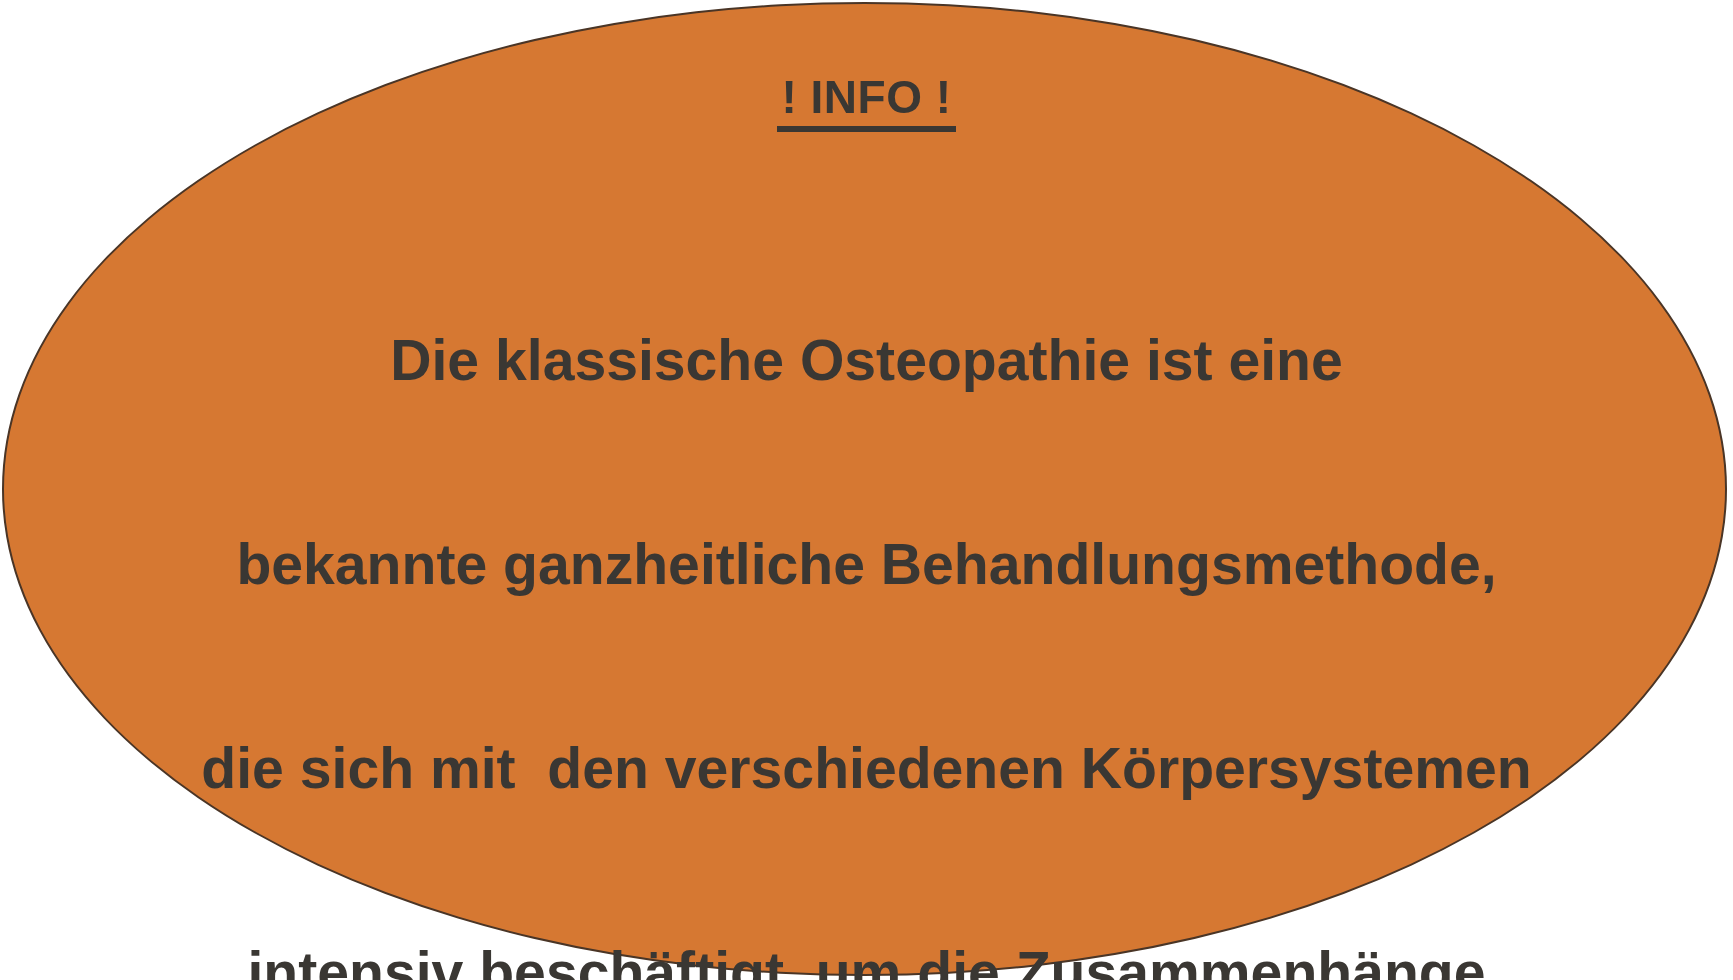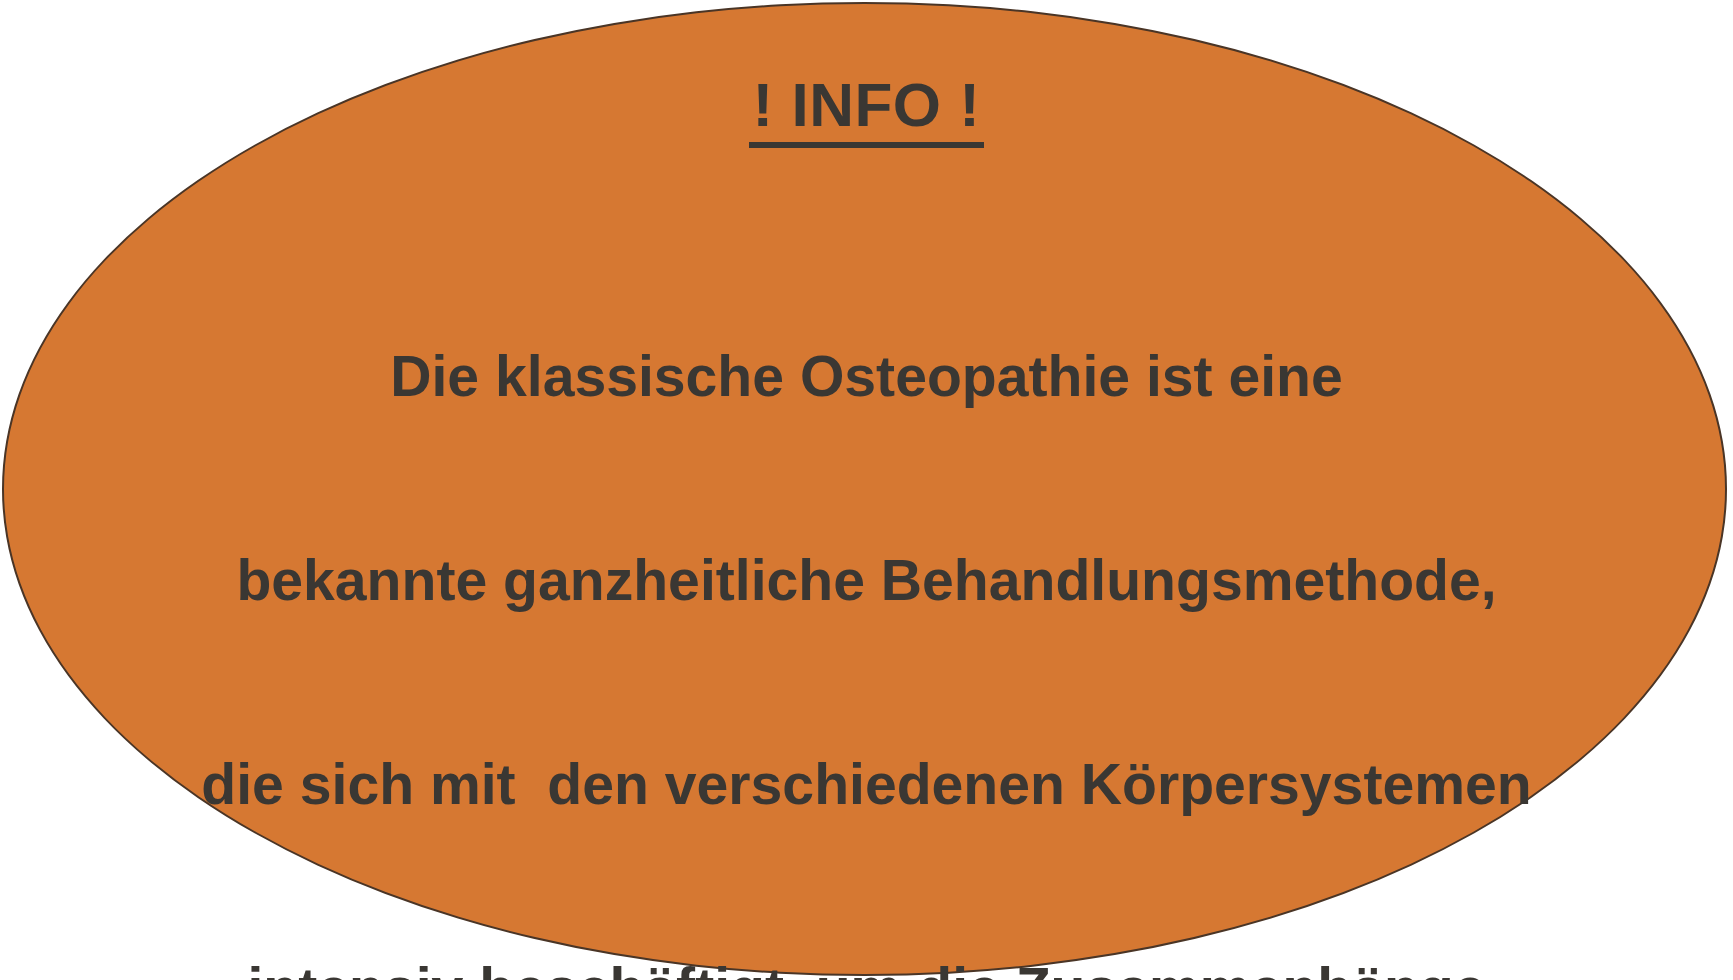--- a/index.html
+++ b/index.html
@@ -44,21 +44,21 @@
     display: flex;
     flex-direction: column;
     align-items: center;
     justify-content: flex-start;
     padding-top: 74px;
     box-sizing: border-box;
     color: #3a3733;
   }
 
   #info-title {
-    font-size: 62px;
+    font-size: 46px;
     font-weight: bold;
     line-height: 1.0;
     letter-spacing: 0.5px;
     color: #3a3733;
     padding: 0 4px 6px 4px;
     border-bottom: 6px solid #3a3733;
     white-space: pre;
   }
 
   #info-body {

